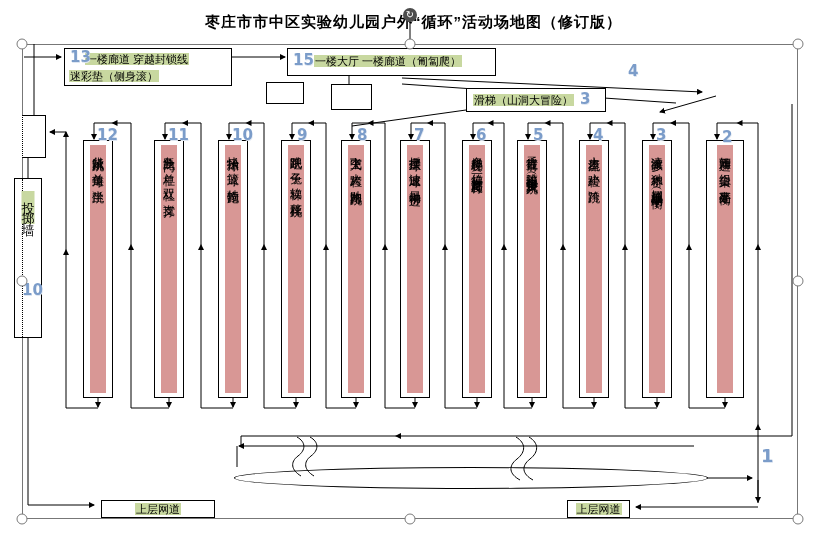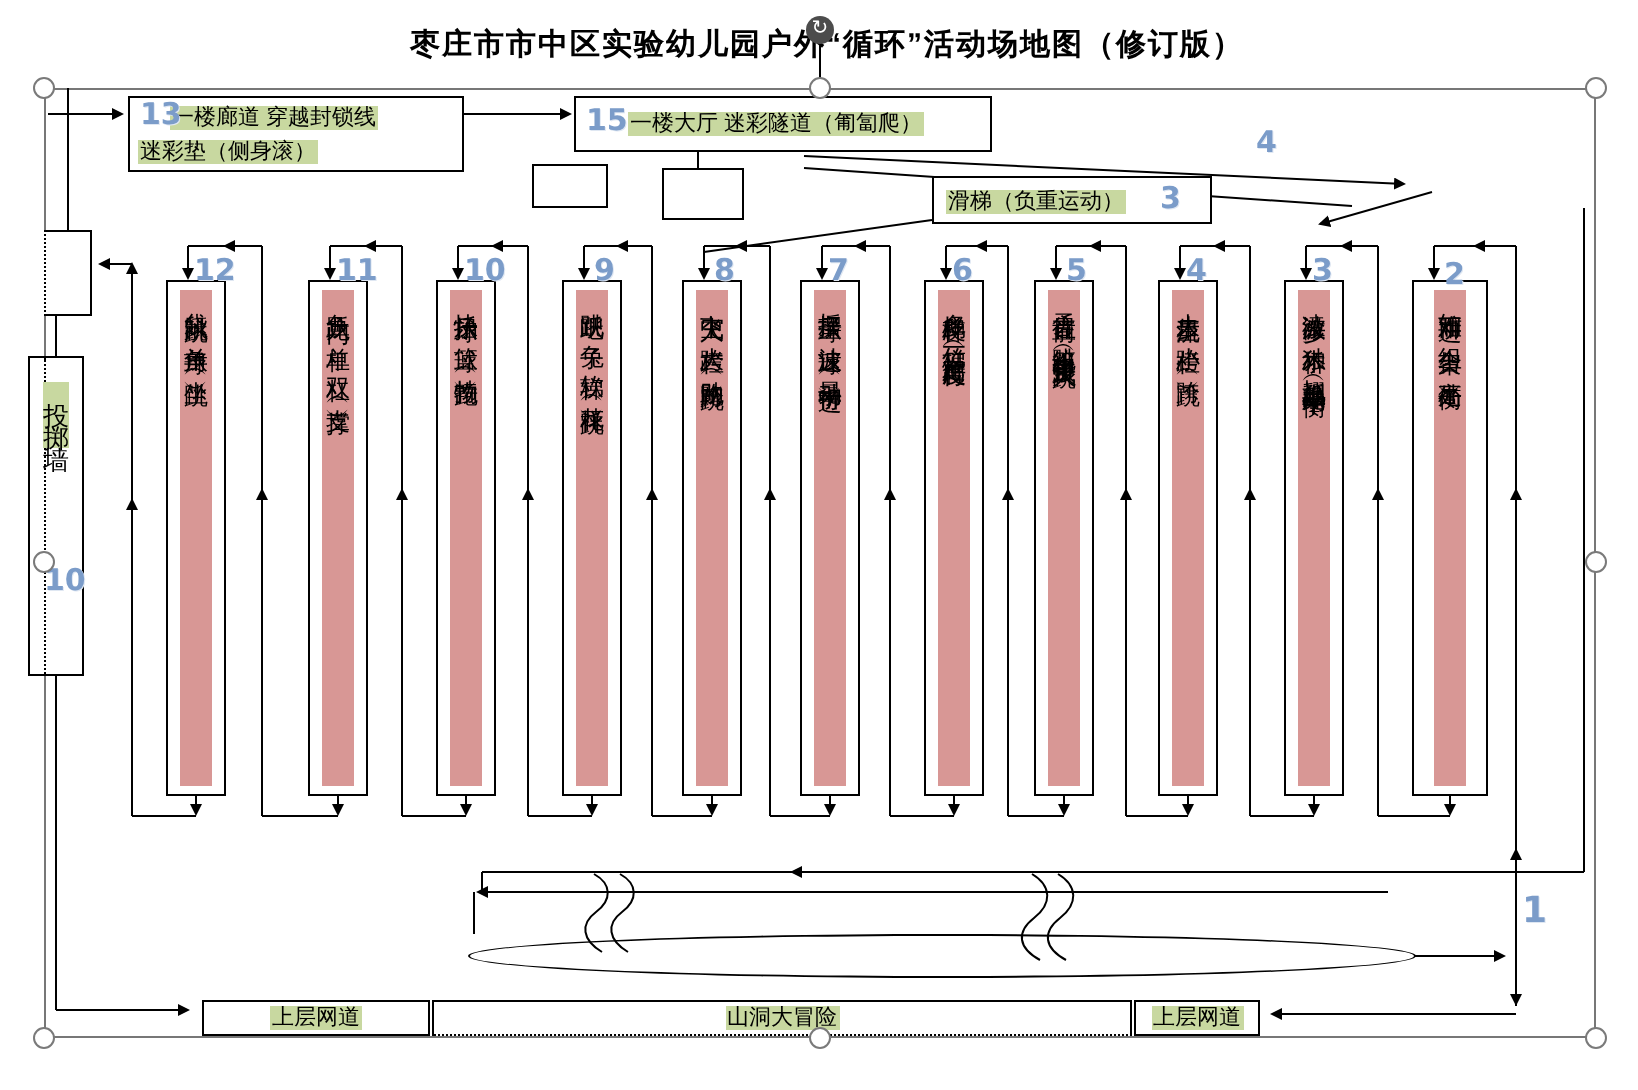--- a/index.html
+++ b/index.html
@@ -166,29 +166,29 @@
       <line x1="406" y1="22" x2="406" y2="44" stroke="#000" stroke-width="1"></line>
     </svg>
 
   <div class="box station14">
     <span class="hl">一楼廊道 穿越封锁线</span><br>
     <span class="hl" style="margin-left:-16px">迷彩垫（侧身滚）</span>
   </div>
   <div class="num" style="left:66px;top:48px">13</div>
 
   <div class="box station15">
-    <span class="hl">一楼大厅 迷彩隧道（匍匐爬）</span>
+    <span class="hl">一楼大厅 一楼廊道（匍匐爬）</span>
   </div>
   <div class="num" style="left:289px;top:51px">15</div>
 
   <div class="smallrect" style="left:262px;top:82px;width:38px;height:22px"></div>
   <div class="smallrect" style="left:327px;top:84px;width:41px;height:26px"></div>
 
   <div class="box station16">
-    <span class="hl">滑梯（负重运动）</span>
+    <span class="hl">滑梯（山洞大冒险）</span>
   </div>
   <div class="num" style="left:576px;top:90px">3</div>
 
   <div class="num" style="left:624px;top:62px">4</div>
 
   <div class="smallrect" style="left:18px;top:115px;width:24px;height:43px;border-left:1px dotted #000"></div>
   <div class="wall">
     <div class="dots"></div>
     <div class="vtext">投掷墙</div>
   </div>
@@ -259,23 +259,20 @@
       <div class="vtext">知难而进　组合架　（高处平衡）</div>
     </div>
   <div class="num" style="left:718px;top:128px">2</div>
 
   <div class="ellipse"></div>
 
   <div class="num" style="left:757px;top:445px;font-size:18px">1</div>
 
   <div class="netbox" style="left:97px;width:114px">
     <span class="hl">上层网道</span>
-  </div>
-  <div class="cavebox">
-    <span class="hl">山洞大冒险</span>
   </div>
   <div class="netbox" style="left:563px;width:63px">
     <span class="hl">上层网道</span>
   </div>
 
   <svg id="overlay" width="819" height="545">
     <path d="M293,437 c9,5 9,13 1,19 c-8,6 -7,14 3,20" fill="none" stroke="#000" stroke-width="1"></path>
     <path d="M306,437 c9,5 9,13 1,19 c-8,6 -7,14 3,20" fill="none" stroke="#000" stroke-width="1"></path>
     <path d="M512,437 c10,6 10,15 1,22 c-9,7 -8,15 3,21" fill="none" stroke="#000" stroke-width="1"></path>
     <path d="M525,437 c10,6 10,15 1,22 c-9,7 -8,15 3,21" fill="none" stroke="#000" stroke-width="1"></path>

